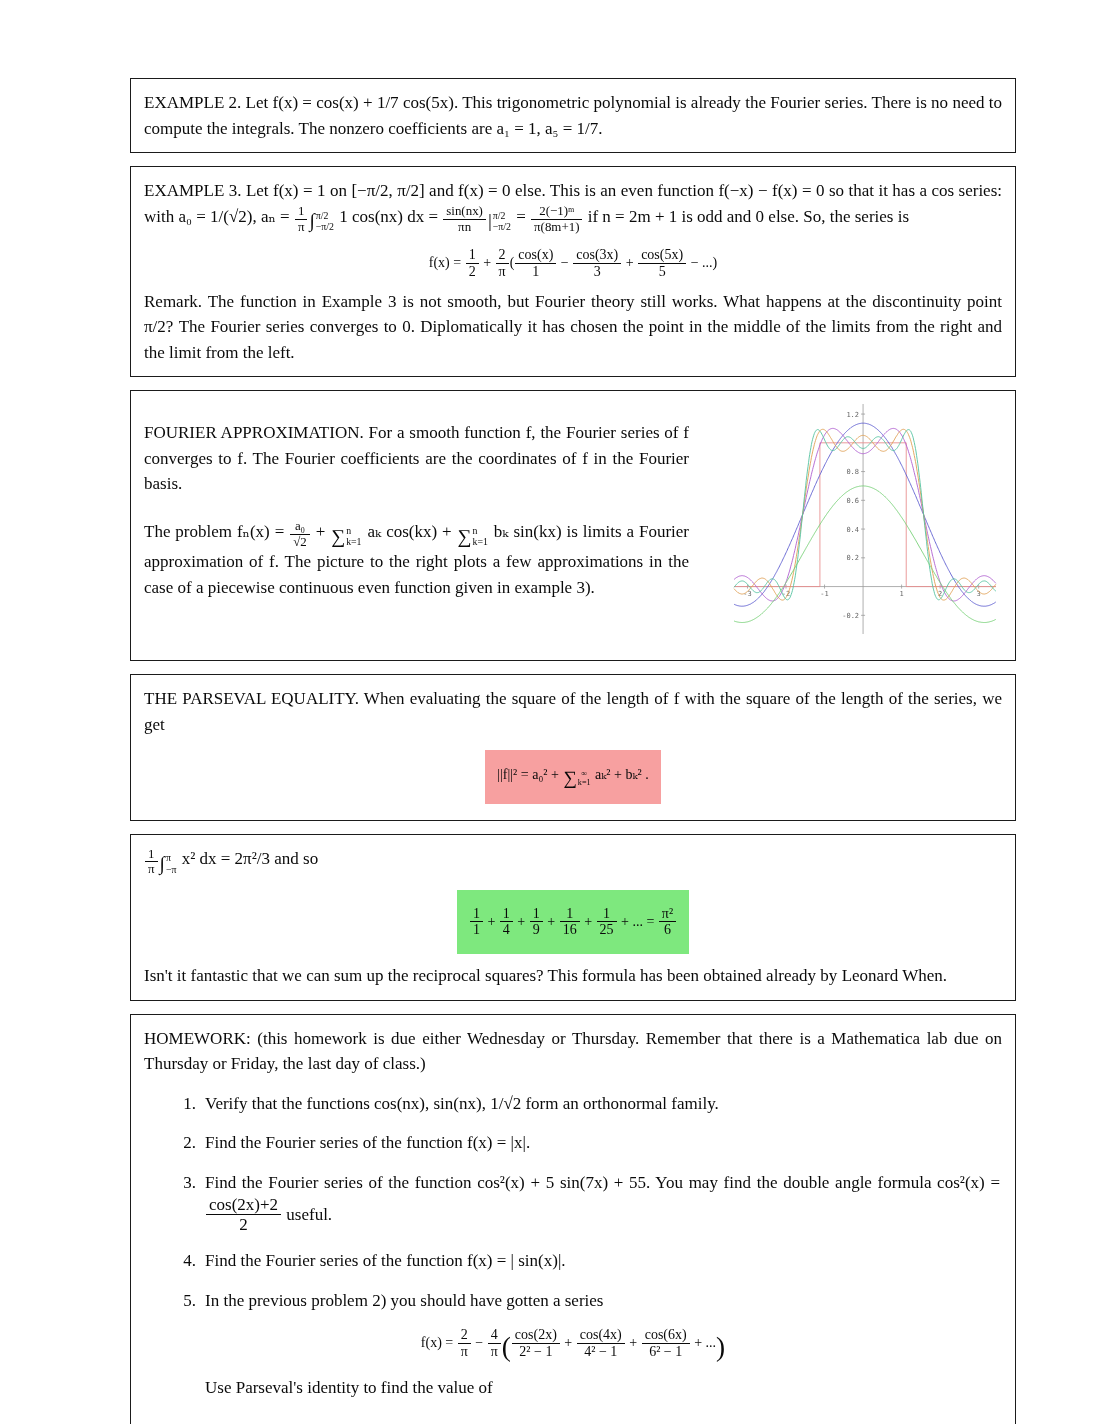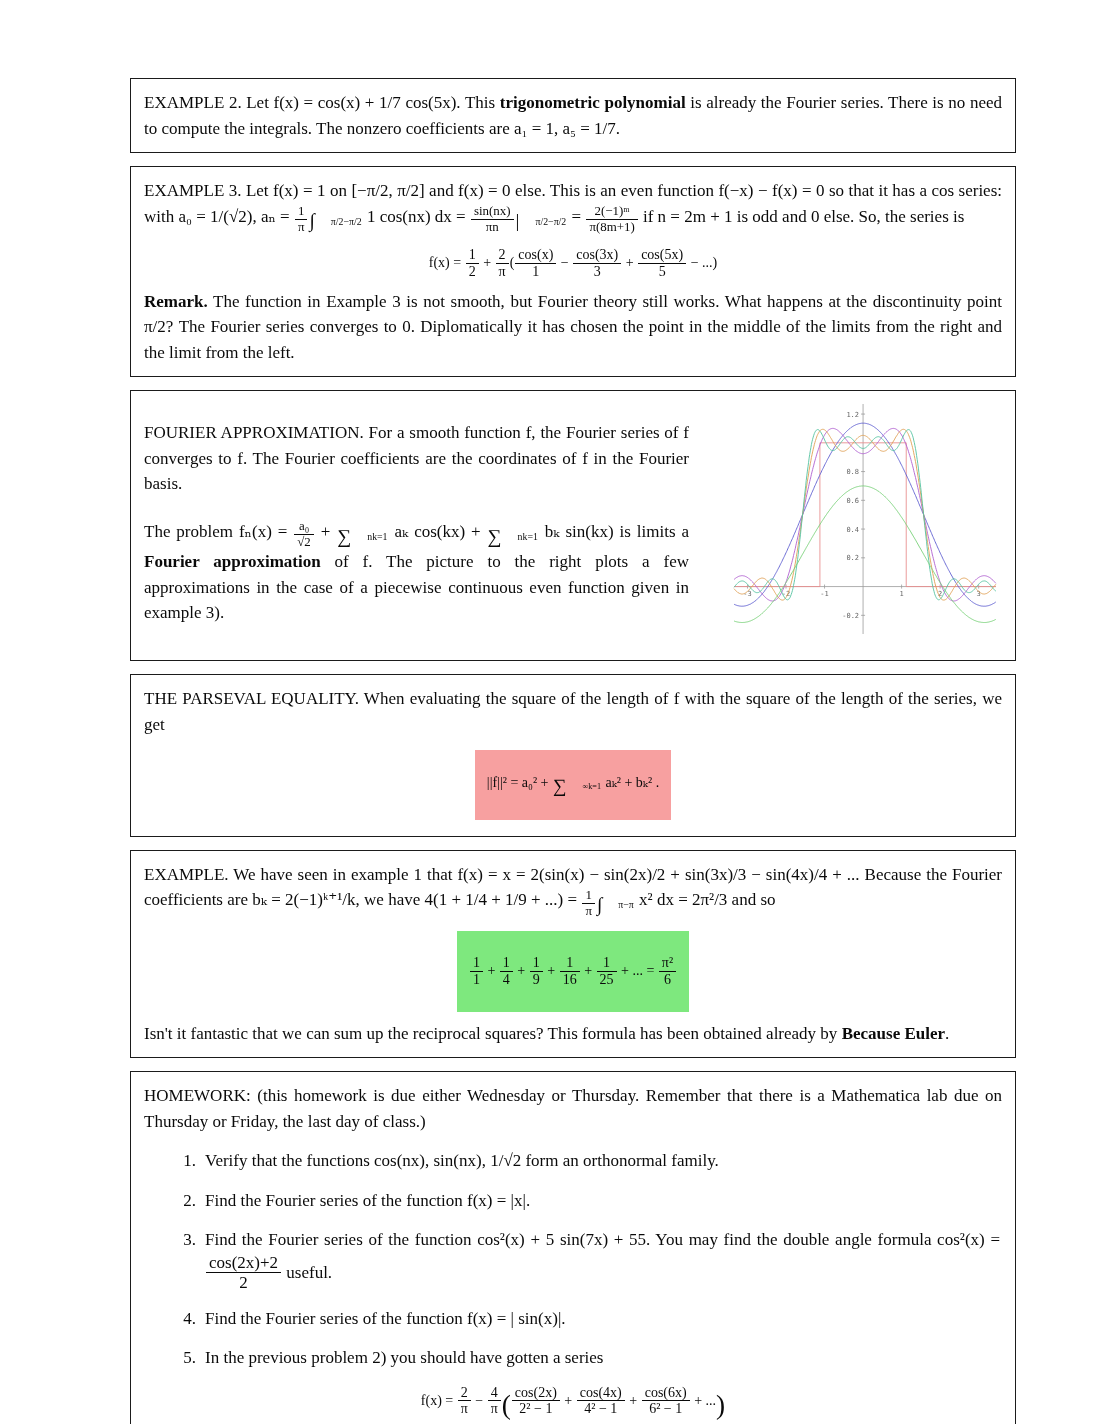--- a/index.html
+++ b/index.html
@@ -5,33 +5,33 @@
   *{box-sizing:border-box}
   html,body{margin:0;padding:0}
   body{
     width:1100px;min-height:1424px;background:#ffffff;
     font-family:"Liberation Serif","DejaVu Serif",serif;
     font-size:17px;color:#0a0a0a;
   }
   .page{margin-left:130px;padding-top:78px;width:886px}
   .box{border:1.5px solid #1b1b1b;padding:7px 13px;margin-bottom:13px;background:#fff}
   .par{margin:4px 0;text-align:justify;line-height:1.5}
-  .par b{font-weight:bold}
+  .par b{font-weight:normal}
   .eqline{text-align:center;margin:13px 0 9px}
   .eqwrap{display:inline-block;font-size:14px}
   .frac{display:inline-block;vertical-align:-0.62em;text-align:center;line-height:1.12;padding:0 1px}
   .frac .num{display:block;border-bottom:1px solid #0a0a0a;padding:0 3px}
   .frac .den{display:block;padding:0 3px}
   .par .frac{font-size:0.76em;vertical-align:-0.72em}
   .bigop{display:inline-flex;align-items:center;vertical-align:-0.35em;margin:0 1px}
   .bigop .op{font-size:1.35em;line-height:1}
-  .bigop .lims{display:inline-flex;flex-direction:row;font-size:0.58em;line-height:1.15;margin-left:16px}
+  .bigop .lims{display:inline-flex;flex-direction:column;font-size:0.58em;line-height:1.15;margin-left:1px}
   .par .bigop .op{font-size:1.15em}
   .bigp{font-size:195%;font-weight:300;vertical-align:-0.34em;line-height:0}
-  .hl{display:inline-block;padding:24px 12px}
+  .hl{display:inline-block;padding:16px 12px}
   .cols{display:flex;align-items:flex-start}
   .textcol{width:545px;padding-top:18px}
   .textcol .par + .par{margin-top:22px}
   .plotcol{margin-left:auto}
   .hwitem{display:flex;margin:14px 0 14px 26px;line-height:1.5}
   .hwnum{flex:0 0 26px;text-align:right;margin-right:9px}
   .hwtok{flex:1;text-align:justify;padding-right:2px}
   .hw{padding-bottom:20px}
   .subline{margin-left:61px;margin-top:16px;line-height:1.5}
 </style>
@@ -128,31 +128,31 @@
             <span class="op">∑</span>
             <span class="lims">
               <span>∞</span>
               <span>k=1</span>
             </span>
           </span><span> aₖ² + bₖ² .</span></span>
     </div>
   </section>
 
   <section class="box">
-    <p class="par"><span>EXAMPLE. We have seen in example 1 that f(x) = x = 2(sin(x) − sin(2x)/2 + sin(3x)/3 − sin(4x)/4 + ... Because the Fourier coefficients are bₖ = 2(−1)ᵏ⁺¹/k, we have 4(1 + 1/4 + 1/9 + ...) = </span><span class="frac"><span class="num">1</span><span class="den">π</span></span><span class="bigop">
+    <p class="par"><span class="frac"><span class="num">1</span><span class="den">π</span></span><span class="bigop">
           <span class="op">∫</span>
           <span class="lims">
             <span>π</span>
             <span>−π</span>
           </span>
         </span><span> x² dx = 2π²/3 and so</span></p>
     <div class="eqline">
       <span class="hl eqwrap" id="basel-hl" style="background: rgb(126, 232, 126);"><span class="frac"><span class="num">1</span><span class="den">1</span></span><span> + </span><span class="frac"><span class="num">1</span><span class="den">4</span></span><span> + </span><span class="frac"><span class="num">1</span><span class="den">9</span></span><span> + </span><span class="frac"><span class="num">1</span><span class="den">16</span></span><span> + </span><span class="frac"><span class="num">1</span><span class="den">25</span></span><span> + ... = </span><span class="frac"><span class="num">π²</span><span class="den">6</span></span></span>
     </div>
-    <p class="par"><span>Isn't it fantastic that we can sum up the reciprocal squares?  This formula has been obtained already by </span><b>Because Euler</b><span>.</span></p>
+    <p class="par"><span>Isn't it fantastic that we can sum up the reciprocal squares?  This formula has been obtained already by </span><b>Leonard When</b><span>.</span></p>
   </section>
 
   <section class="box hw">
     <p class="par"><span>HOMEWORK: (this homework is due either Wednesday or Thursday. Remember that there is a Mathematica lab due on Thursday or Friday, the last day of class.)</span></p>
 
     <div class="hwitem">
       <span class="hwnum">1.</span>
       <span class="hwtok"><span>Verify that the functions cos(nx), sin(nx), 1/√2 form an orthonormal family.</span></span>
     </div>
     <div class="hwitem">

